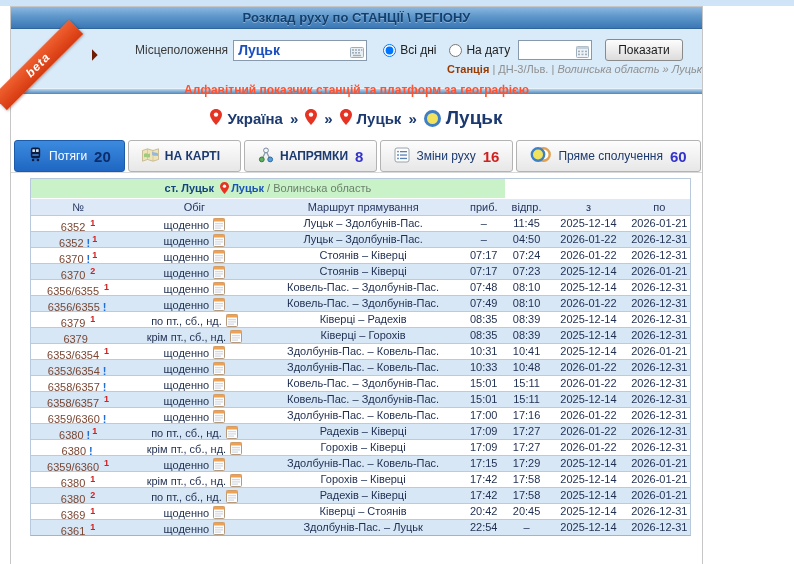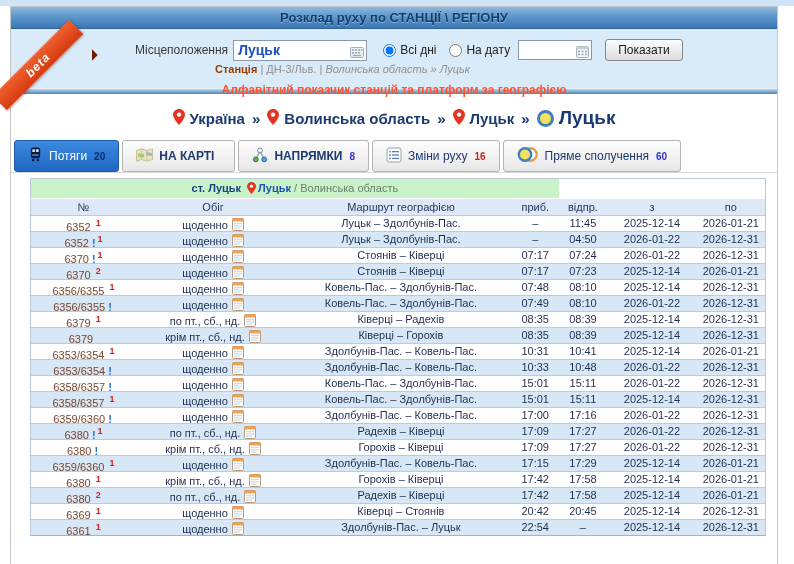--- a/index.html
+++ b/index.html
@@ -3,21 +3,21 @@
 <meta charset="utf-8">
 <style>
   * { box-sizing: border-box; }
   html,body { margin:0; padding:0; }
   body {
     width:794px; height:564px; overflow:hidden; background:#fff;
     font-family:"Liberation Sans", sans-serif; -webkit-font-smoothing:antialiased;
   }
   .top-strip { height:6px; width:794px; background:#cfe4f6; }
   .page {
-    position:relative; margin:0 16px 0 10px; width:768px; height:558px;
+    position:relative; margin:0 16px 0 10px; width:693px; height:558px;
     border:1px solid #c6c6c6; border-bottom:none; background:#fff;
   }
   
   .title-bar {
     height:22px; line-height:22px; text-align:center;
     background:linear-gradient(#8db8e0 0%, #5e97ca 45%, #3a77b5 100%);
     border-bottom:1px solid #2f659c;
     color:#123f6e; font-weight:bold; font-size:13px;
     text-shadow:0 1px 0 rgba(255,255,255,.35);
   }
@@ -46,21 +46,21 @@
   .radio-group input { margin:0 4px 0 0; }
   .radio-lbl { font-size:12px; color:#222; }
   .rad2 { margin-left:13px; }
   .date-wrap { position:relative; margin-left:8px; }
   .date-input { width:74px; height:20px; border:1px solid #8699ad; background:#fff; padding:0 17px 0 3px; }
   .show-btn {
     margin-left:13px; height:22px; padding:0 12px; font-size:12px; color:#1a1a1a;
     background:linear-gradient(#fdfdfd,#dcdcdc); border:1px solid #8a8a8a; border-radius:3px;
     font-family:"Liberation Sans",sans-serif;
   }
-  .station-meta { padding-left:204px; font-size:11px; margin-top:1px; }
+  .station-meta { padding-left:204px; font-size:11px; margin-top:1px;text-align:right; }
   .station-kind { color:#9a3b00; font-weight:bold; }
   .meta-gray { color:#909090; }
   .meta-ital { color:#909090; font-style:italic; }
   .alpha-line { text-align:center; margin-top:5px; }
   .alpha-link { color:#ff5230; font-weight:bold; font-size:12px; text-decoration:none; cursor:pointer;text-align:right; }
   .sep-bar { height:6px; background:linear-gradient(#bcd6ec,#4d86bc); border-top:1px solid #e8f2fa; }
   
   .crumbs { display:flex; justify-content:center; align-items:center; padding:13px 0 9px 0; gap:7px; }
   .crumb { display:flex; align-items:center; gap:5px; color:#1c3a70; font-weight:bold; font-size:15px; cursor:pointer; }
   .crumb-sep { color:#1c3a70; font-weight:bold; font-size:15px; }
@@ -70,21 +70,21 @@
   .tabbar { display:flex; align-items:flex-end; padding:2px 0 0 3px; height:35px; border-bottom:1px solid #d9d9d9; }
   .tab {
     display:flex; align-items:center; gap:6px; height:32px; padding:0 13px; margin-right:3px;
     background:linear-gradient(#fdfdfd,#e7e7e7); border:1px solid #b3b3b3; border-radius:3px;
     font-size:12px; color:#1c3a70; cursor:pointer; white-space:nowrap;
   }
   .tab.active { background:linear-gradient(#3c8ae0,#1f67c2); border-color:#1d5aa8; color:#fff; }
   .tab .cap { font-weight:bold; }
   .tab .norm { font-weight:normal; }
   .tab.active .lbl { color:#fff; font-weight:normal; }
-  sup.badge { font-size:10px; font-weight:bold; margin-left:1px; }
+  sup.badge { font-size:15px; font-weight:bold; margin-left:1px; }
   .badge-navy { color:#0b2d6b; }
   .badge-blue { color:#3333cc; }
   .badge-red  { color:#d02020; }
   
   .sched { margin:5px 11px 0 19px; border:1px solid #b7c9da; border-bottom:1px solid #9fb6ca; }
   .trow { display:flex; width:100%; }
   .c { overflow:hidden; white-space:nowrap; text-align:center; }
   .col1 { width:14.3%; } .col2 { width:21%; } .col3 { width:30.2%; }
   .col4 { width:6.4%; }  .col5 { width:6.6%; } .col6 { width:12.2%; } .col7 { width:9.3%; }
   .band { height:19px; line-height:19px; font-size:11px; display:flex;align-items:flex-end; }
@@ -182,21 +182,20 @@
             <circle cx="6" cy="5.6" r="2.2" fill="#fff"></circle>
           </svg></span>
       <span>Україна</span>
     </span>
     <span class="crumb-sep">»</span>
     <span class="crumb">
       <span><svg width="12" height="16" viewBox="0 0 12 16">
             <path d="M6 0C2.7 0 0 2.6 0 5.8 0 10 6 16 6 16s6-6 6-10.2C12 2.6 9.3 0 6 0z" fill="#e63322"></path>
             <circle cx="6" cy="5.6" r="2.2" fill="#fff"></circle>
           </svg></span>
-      <span>Волинська область</span>
     </span>
     <span class="crumb-sep">»</span>
     <span class="crumb">
       <span><svg width="12" height="16" viewBox="0 0 12 16">
             <path d="M6 0C2.7 0 0 2.6 0 5.8 0 10 6 16 6 16s6-6 6-10.2C12 2.6 9.3 0 6 0z" fill="#e63322"></path>
             <circle cx="6" cy="5.6" r="2.2" fill="#fff"></circle>
           </svg></span>
       <span>Луцьк</span>
     </span>
     <span class="crumb-sep">»</span>
@@ -273,21 +272,21 @@
               <circle cx="6" cy="5.6" r="2.2" fill="#fff"></circle>
             </svg></span><span class="st-link">Луцьк</span>
         <span class="st-region">/ Волинська область</span>
       </div>
       <div class="band-rest"></div>
     </div>
 
     <div class="trow hrow">
       <div class="c col1">№</div>
       <div class="c col2">Обіг</div>
-      <div class="c col3">Маршрут географією</div>
+      <div class="c col3">Маршрут прямування</div>
       <div class="c col4">приб.</div>
       <div class="c col5">відпр.</div>
       <div class="c col6">з</div>
       <div class="c col7">по</div>
     </div>
 
     <div id="rows">
         <div class="trow drow">
         <div class="c col1">
           <span class="tnum">6352</span><span class="warn"></span><span class="fnote">1</span>

